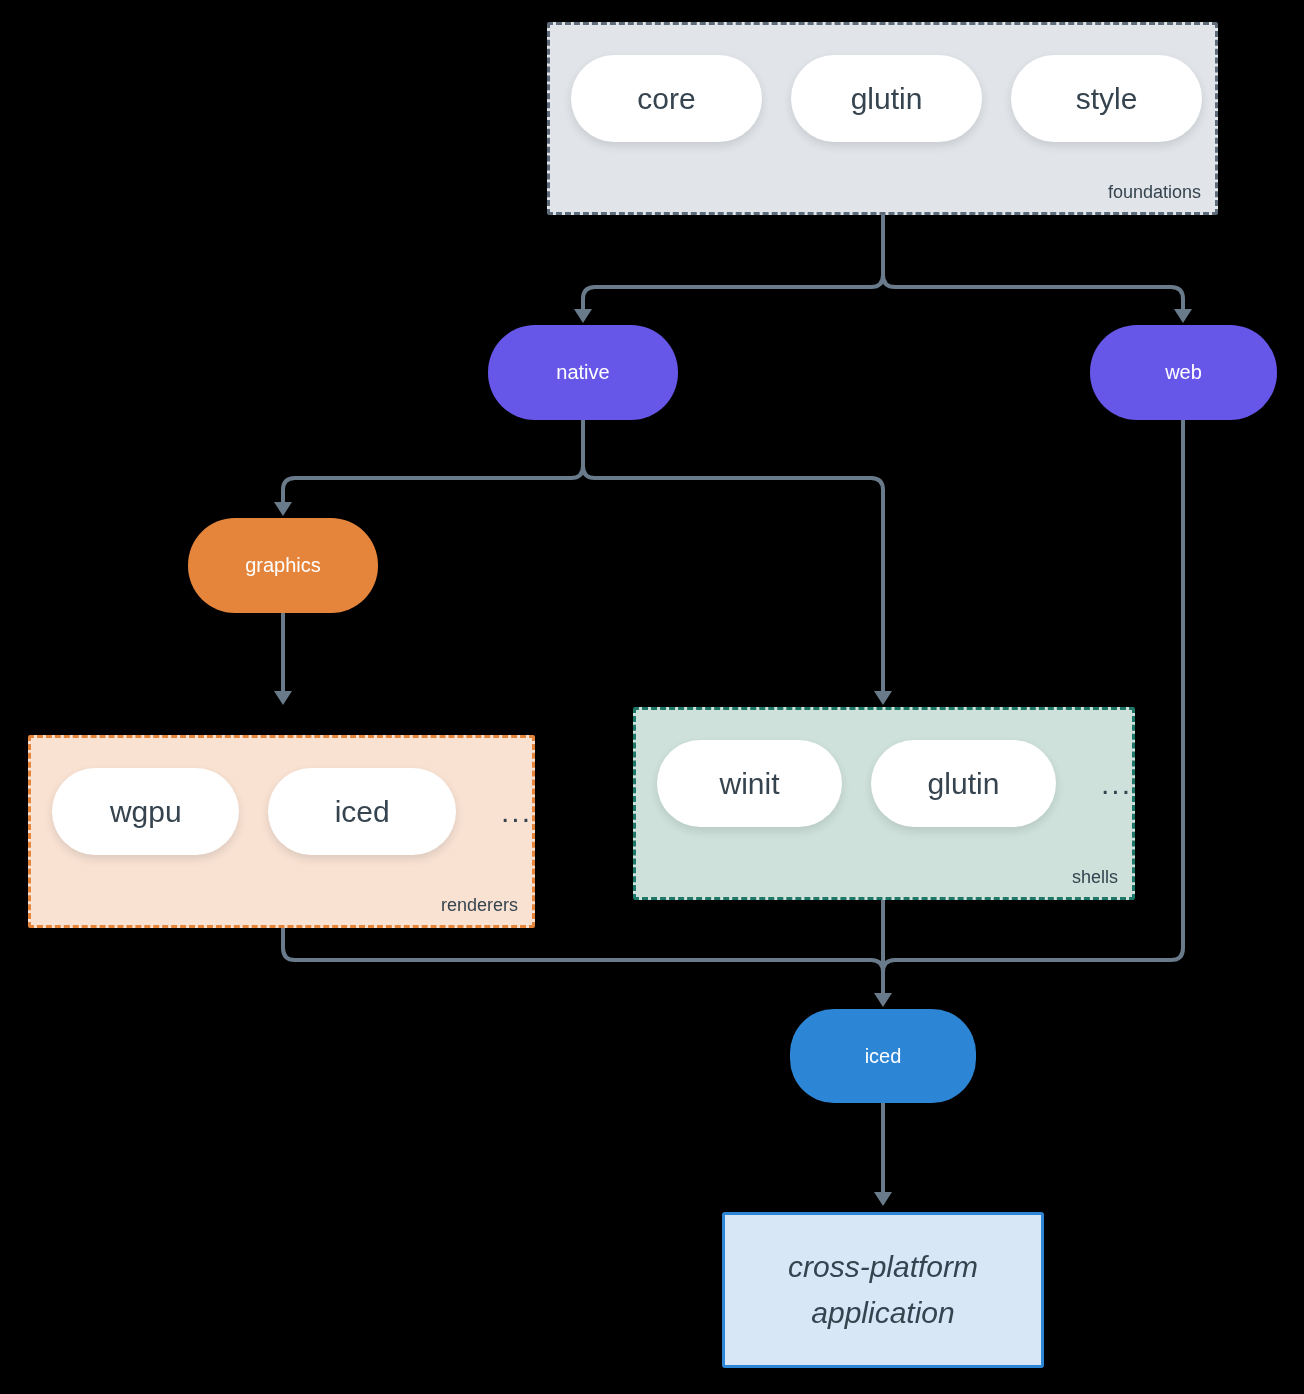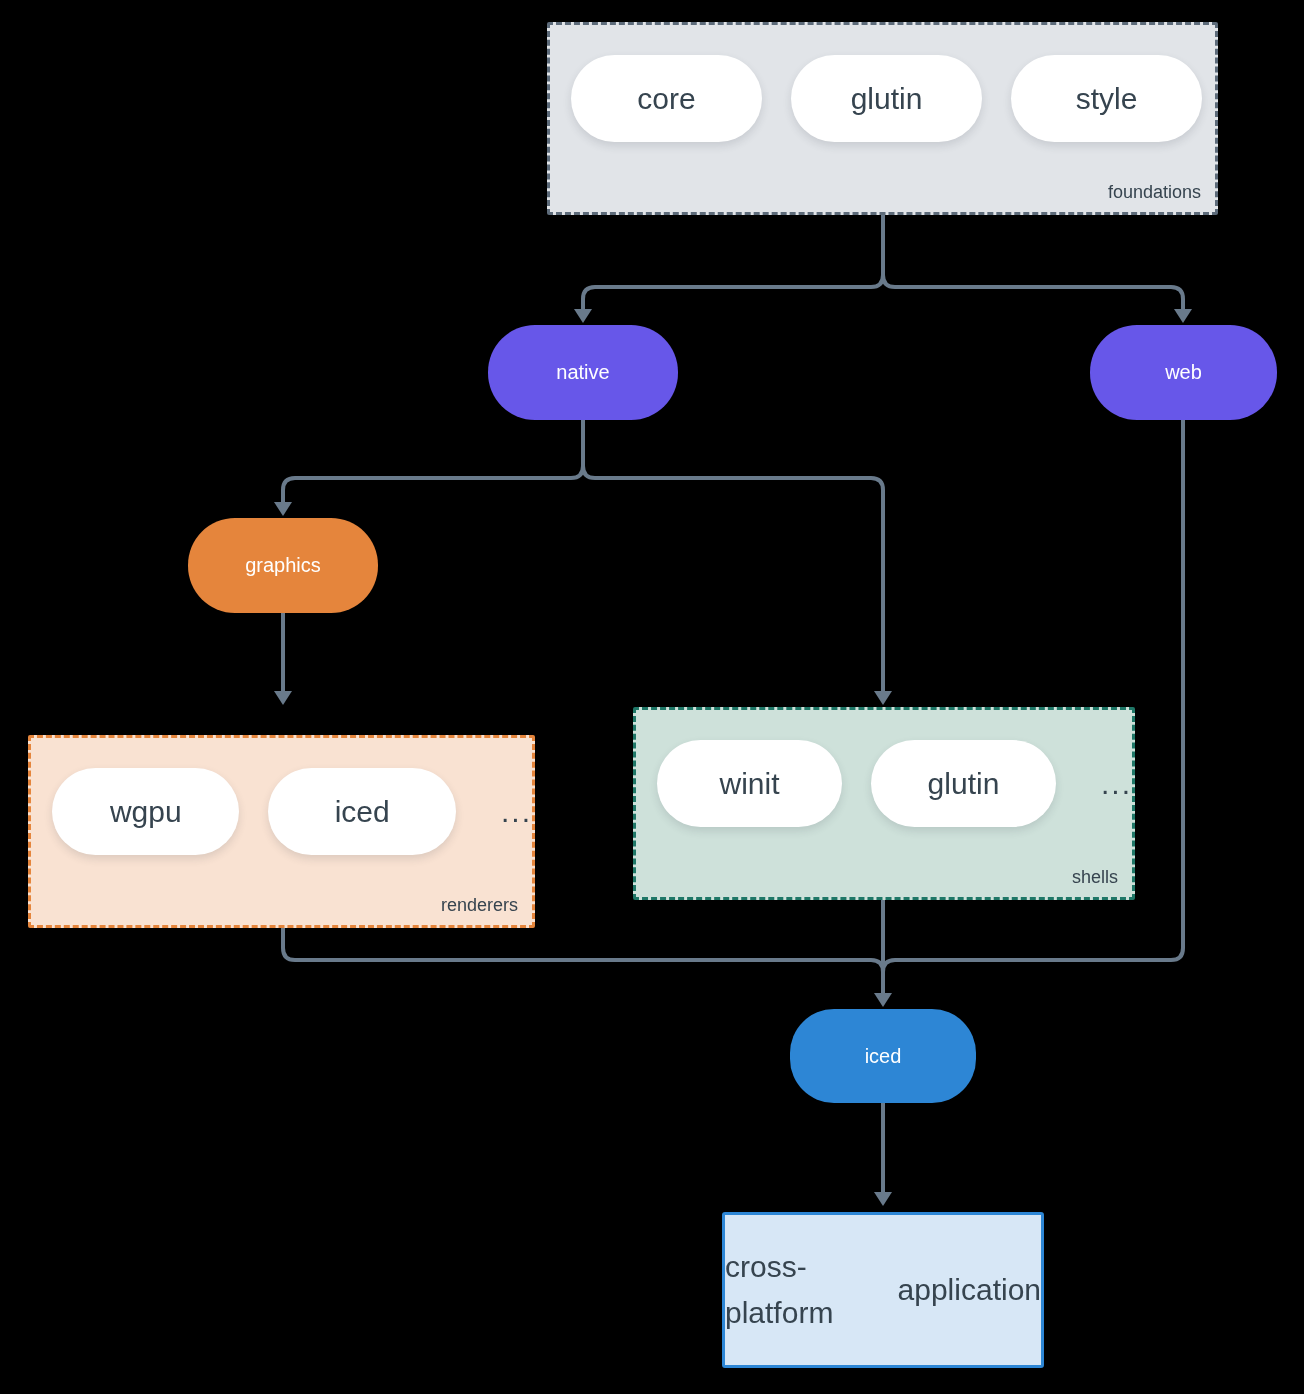--- a/index.html
+++ b/index.html
@@ -48,22 +48,22 @@
   .node-native{left:488px;top:325px;width:190px;height:95px;background:#6757e9;}
   .node-web{left:1090px;top:325px;width:187px;height:95px;background:#6757e9;}
   .node-graphics{left:188px;top:518px;width:190px;height:95px;background:#e5853c;}
   .node-iced{left:790px;top:1009px;width:186px;height:94px;background:#2d86d5;border-radius:44px;}
 
   .app-box{
     position:absolute;z-index:2;
     left:722px;top:1212px;width:322px;height:156px;
     background:#d7e7f6;border:3px solid #2d86d5;border-radius:3px;
     box-sizing:border-box;
-    display:flex;flex-direction:row;align-items:center;justify-content:center;
-    color:#36444f;font-size:30px;line-height:46px;
+    display:flex;flex-direction:column;align-items:center;justify-content:center;
+    color:#36444f;font-size:30px;line-height:46px;font-style:italic;
   }
 </style>
 </head>
 <body>
 
 <div class="canvas">
 
   <svg class="connectors" width="1304" height="1394" viewBox="0 0 1304 1394">
 
     <path d="M883 215 V275 Q883 287 871 287 H595 Q583 287 583 299 V311"></path>

